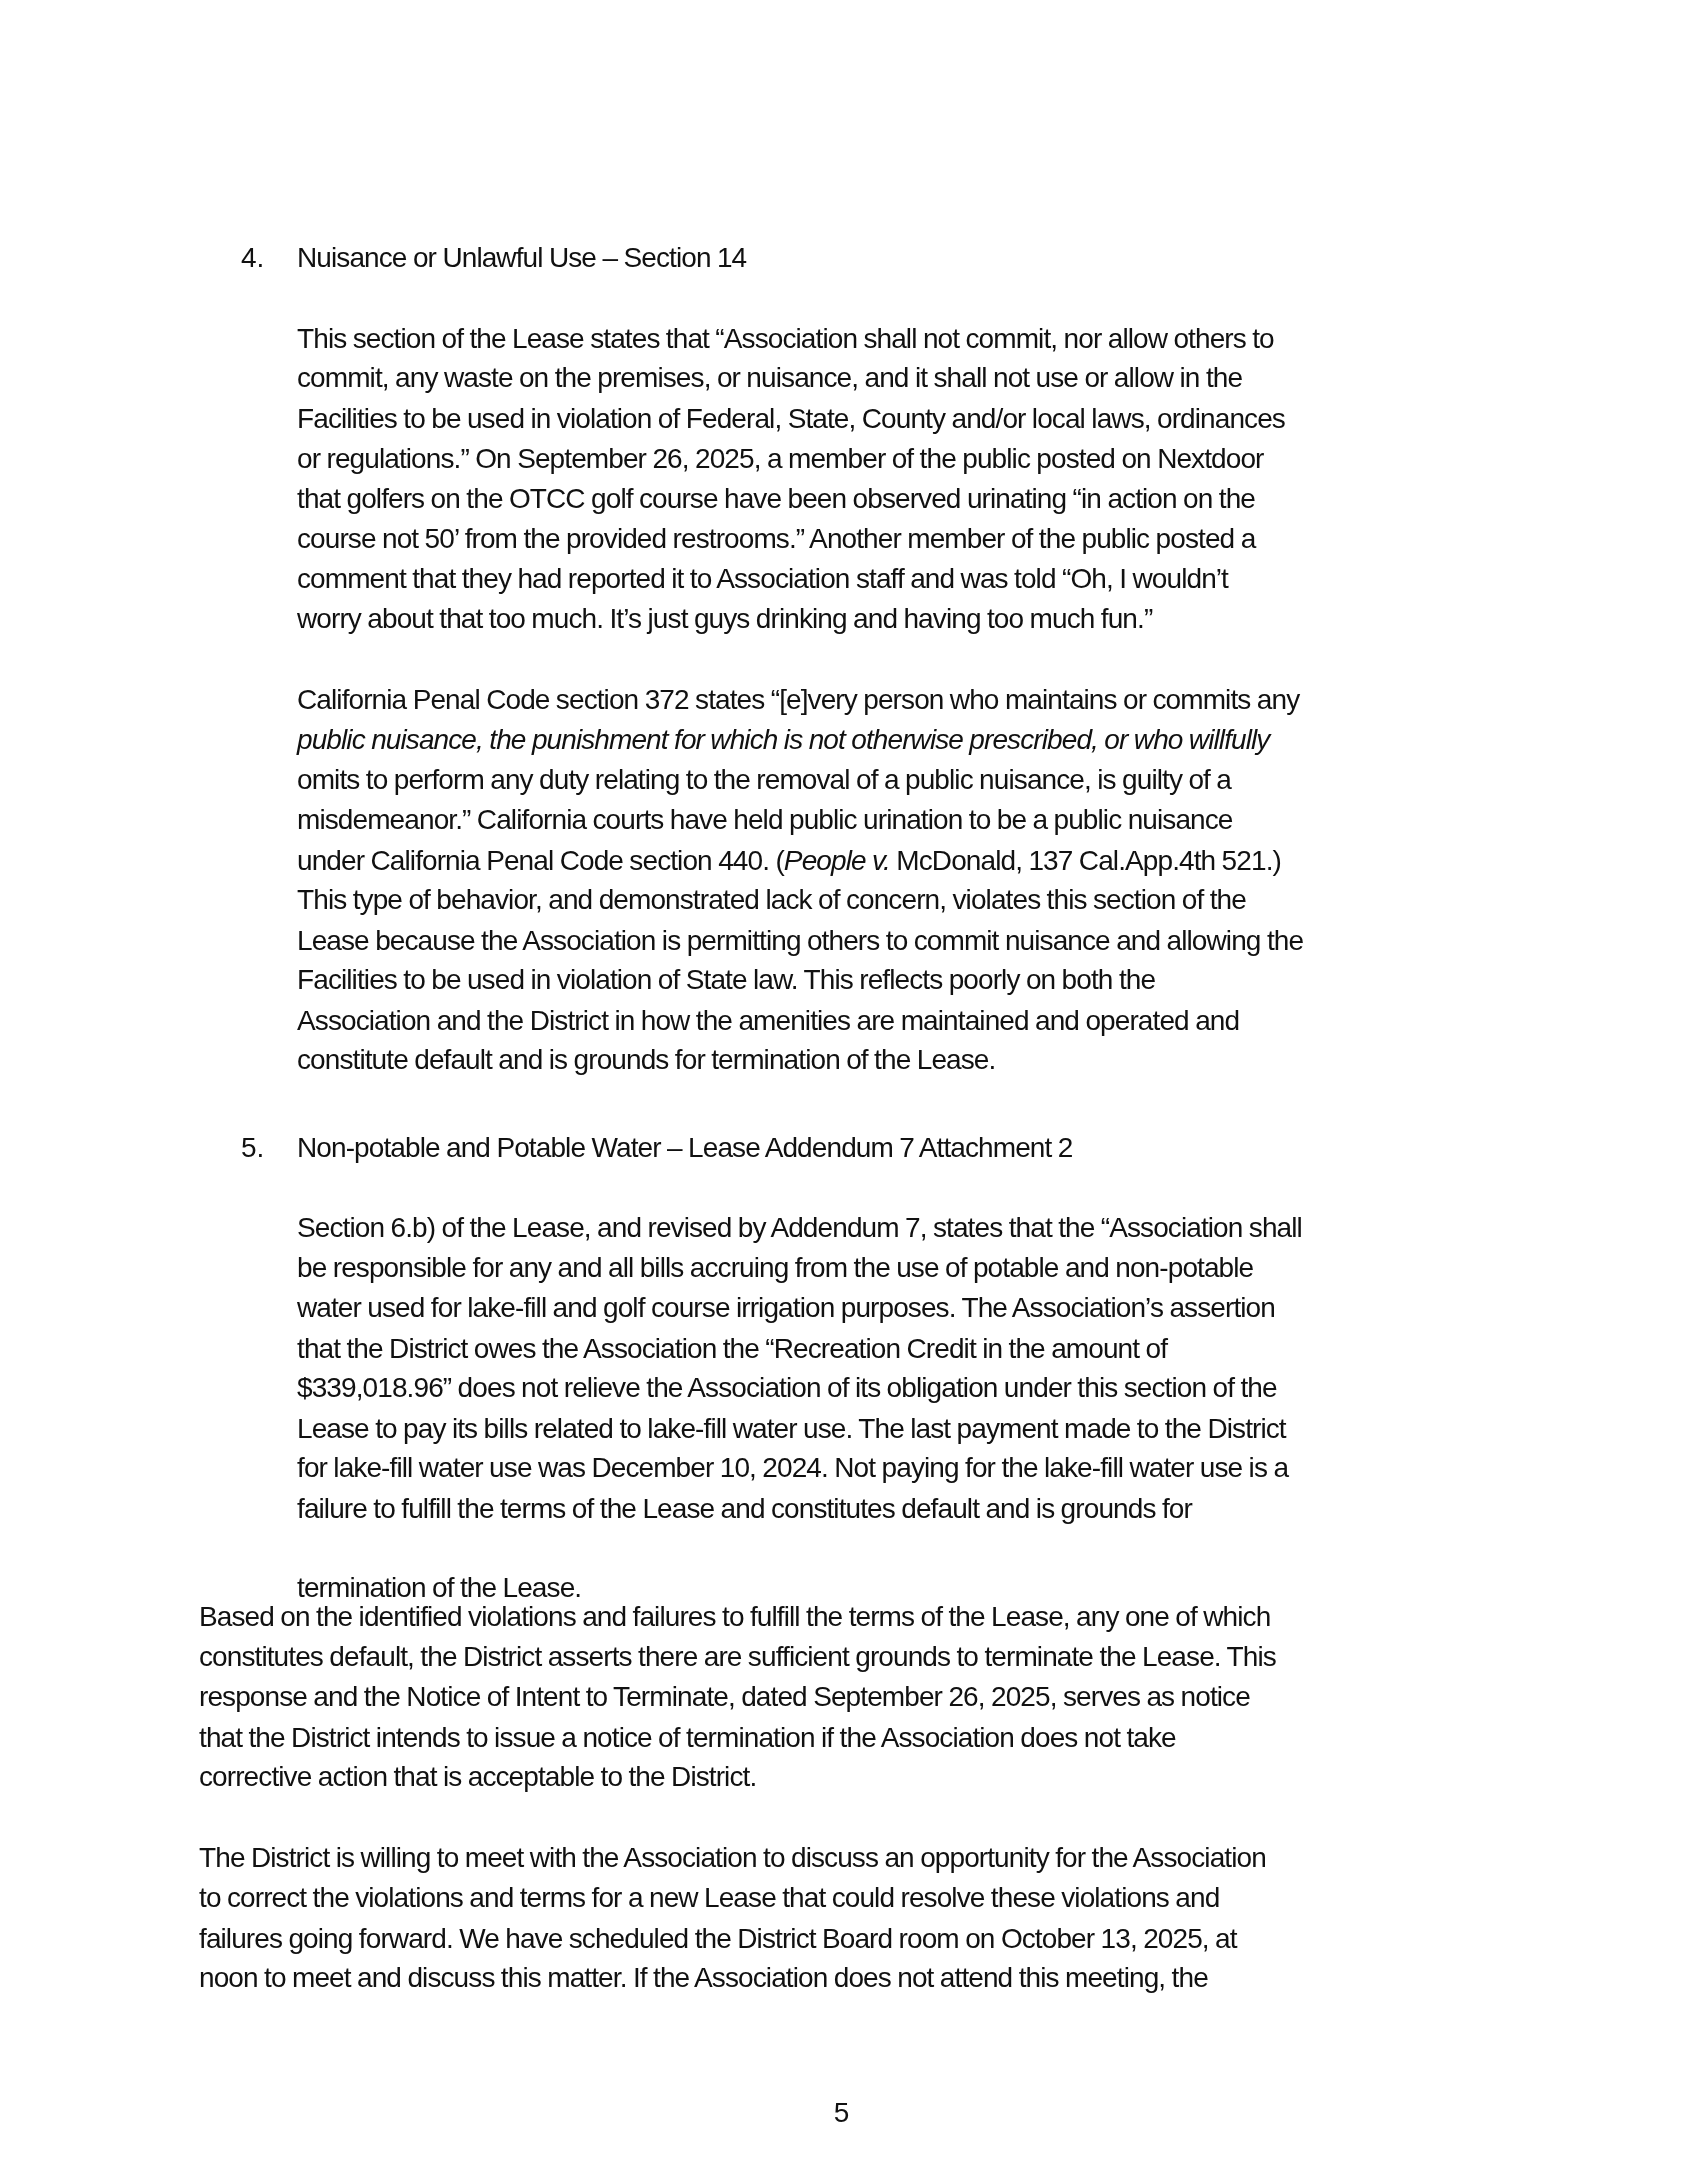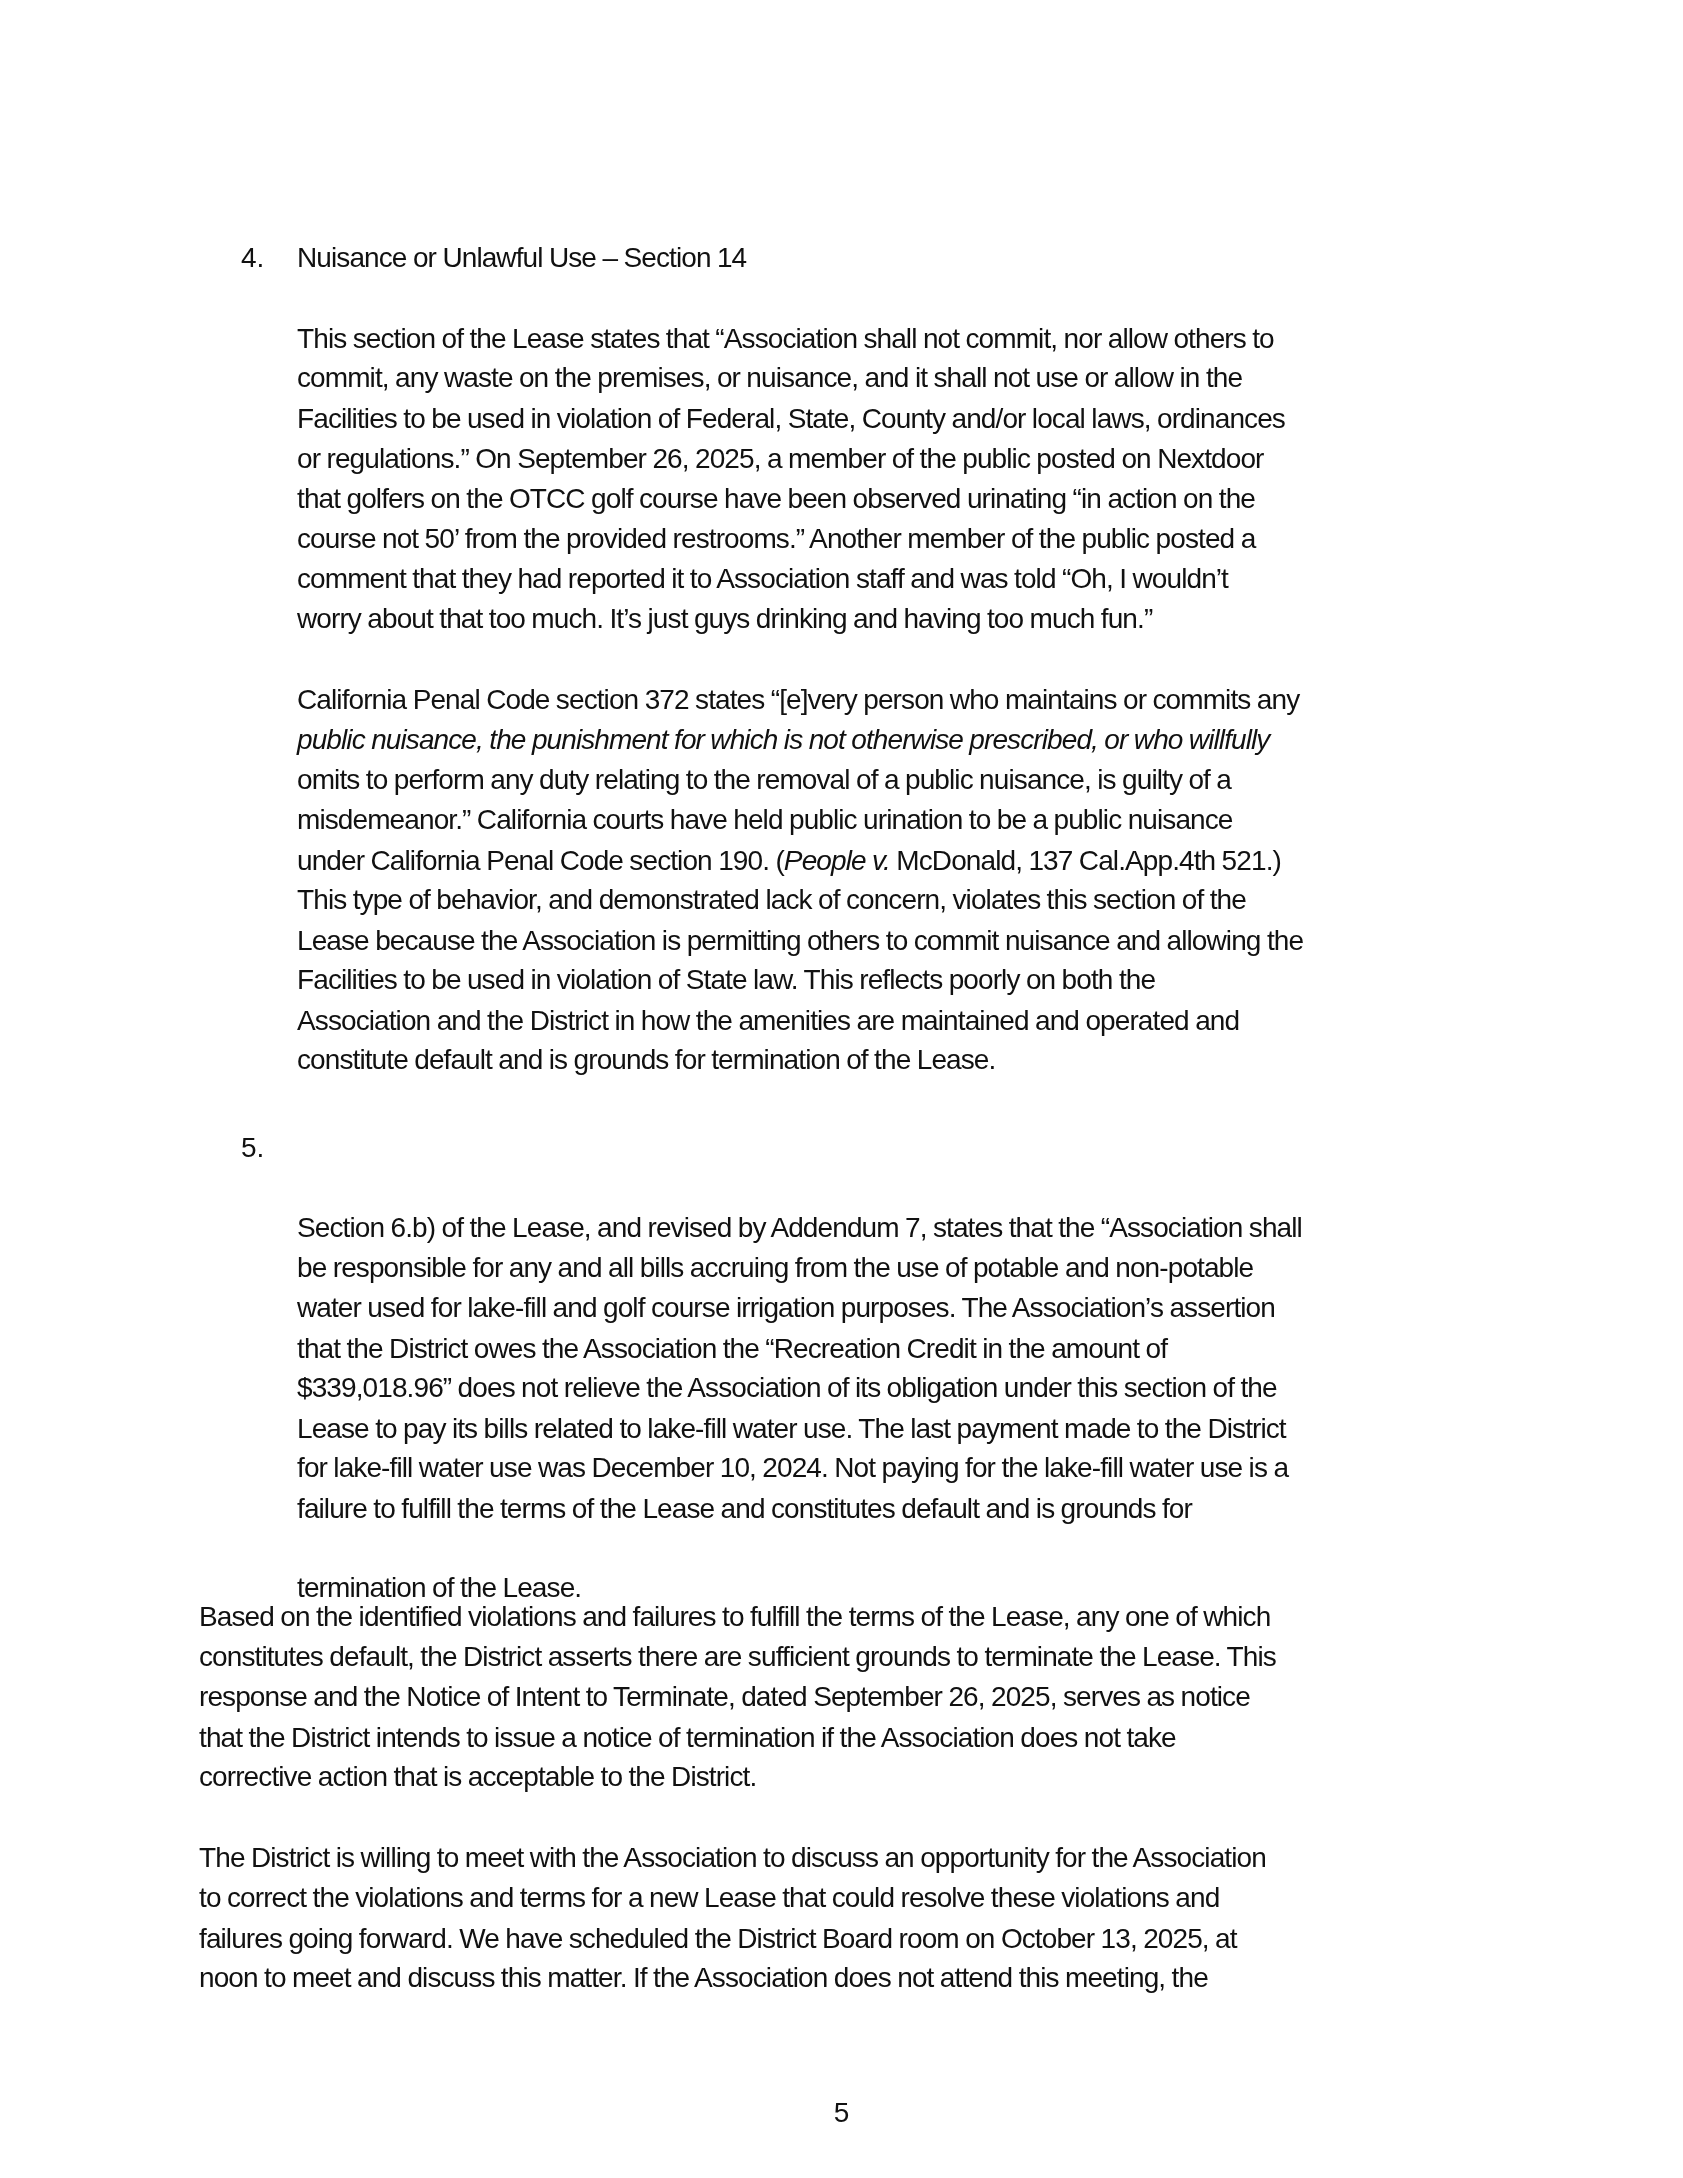--- a/index.html
+++ b/index.html
@@ -32,29 +32,30 @@
     <span class="line ind" style="top:522px;">course not 50’ from the provided restrooms.” Another member of the public posted a</span>
     <span class="line ind" style="top:562px;">comment that they had reported it to Association staff and was told “Oh, I wouldn’t</span>
     <span class="line ind" style="top:602px;">worry about that too much. It’s just guys drinking and having too much fun.”</span>
   </div>
 
   <div>
     <span class="line ind" style="top:683px;">California Penal Code section 372 states “[e]very person who maintains or commits any</span>
     <span class="line ind" style="top:723px;font-style:italic;">public nuisance, the punishment for which is not otherwise prescribed, or who willfully</span>
     <span class="line ind" style="top:763px;">omits to perform any duty relating to the removal of a public nuisance, is guilty of a</span>
     <span class="line ind" style="top:803px;">misdemeanor.” California courts have held public urination to be a public nuisance</span>
-    <span class="line ind" style="top:844px;"><span>under California Penal Code section 190.  (</span><em>People v.</em><span> McDonald, 137 Cal.App.4th 521.)</span></span>
+    <span class="line ind" style="top:844px;"><span>under California Penal Code section 440.  (</span><em>People v.</em><span> McDonald, 137 Cal.App.4th 521.)</span></span>
     <span class="line ind" style="top:883px;">This type of behavior, and demonstrated lack of concern, violates this section of the</span>
     <span class="line ind" style="top:924px;">Lease because the Association is permitting others to commit nuisance and allowing the</span>
     <span class="line ind" style="top:963px;">Facilities to be used in violation of State law.  This reflects poorly on both the</span>
     <span class="line ind" style="top:1004px;">Association and the District in how the amenities are maintained and operated and</span>
     <span class="line ind" style="top:1043px;">constitute default and is grounds for termination of the Lease.</span>
   </div>
 
   <span class="num" style="left:241px; top:1131px;">5.</span>
+  <span class="line ind" style="top:1131px;">Non-potable and Potable Water – Lease Addendum 7 Attachment 2</span>
 
   <div>
     <span class="line ind" style="top:1211px;">Section 6.b) of the Lease, and revised by Addendum 7, states that the “Association shall</span>
     <span class="line ind" style="top:1251px;">be responsible for any and all bills accruing from the use of potable and non-potable</span>
     <span class="line ind" style="top:1291px;">water used for lake-fill and golf course irrigation purposes. The Association’s assertion</span>
     <span class="line ind" style="top:1332px;">that the District owes the Association the “Recreation Credit in the amount of</span>
     <span class="line ind" style="top:1371px;">$339,018.96” does not relieve the Association of its obligation under this section of the</span>
     <span class="line ind" style="top:1412px;">Lease to pay its bills related to lake-fill water use. The last payment made to the District</span>
     <span class="line ind" style="top:1451px;">for lake-fill water use was December 10, 2024. Not paying for the lake-fill water use is a</span>
     <span class="line ind" style="top:1492px;">failure to fulfill the terms of the Lease and constitutes default and is grounds for</span>

